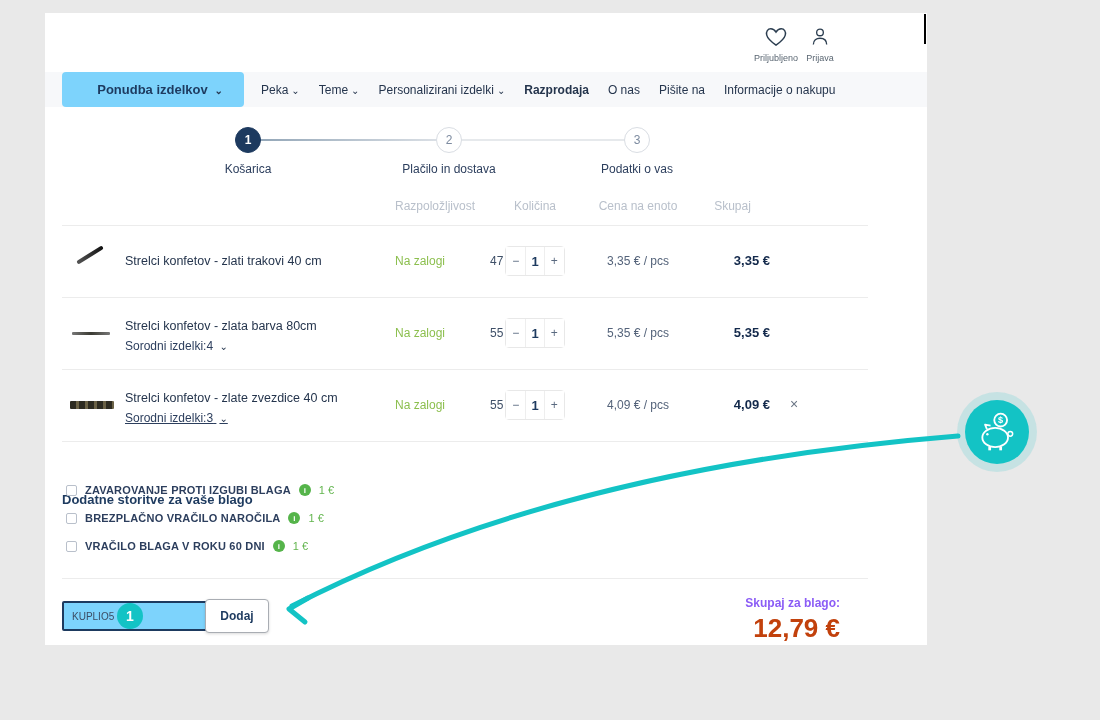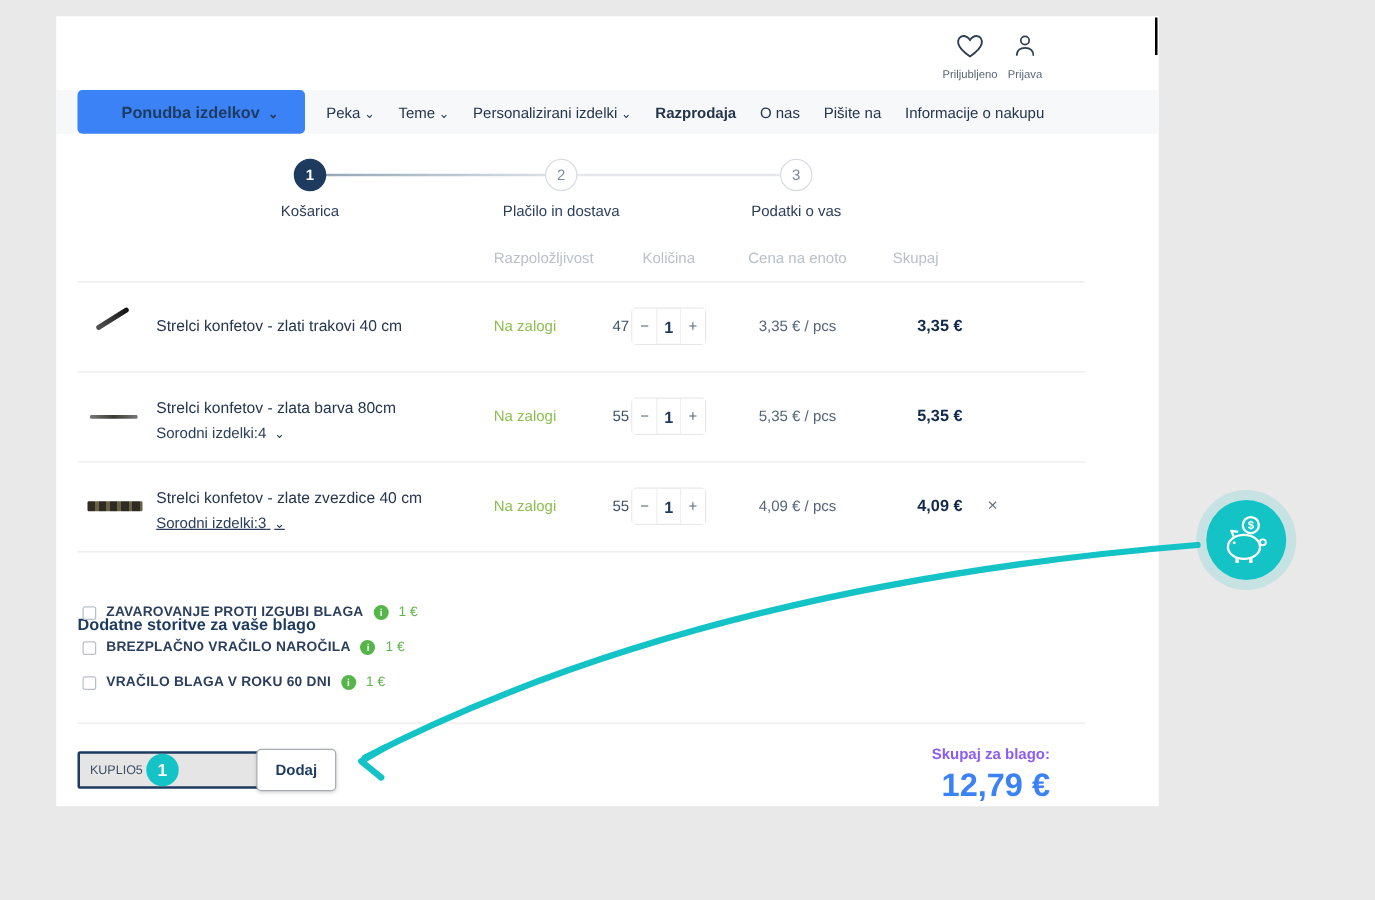--- a/index.html
+++ b/index.html
@@ -20,21 +20,21 @@
   .lg-y { color:#f6b42c; } .lg-p { color:#f09db4; } .lg-b { color:#a5c8f0; } .lg-n { color:#1d3a5f; }
   .crown { position:absolute; left:93px; top:-8px; }
   .hdr-action { position:absolute; top:14px; width:58px; text-align:center; color:#2c3e50; }
   .hdr-action .lbl { font-size:9px; color:#5a6672; margin-top:2px; display:block; }
   .wishlist { left:702px; } .login { left:746px; }
   .caret-artifact { position:absolute; left:879px; top:1px; width:2px; height:30px; background:#000; }
   
   .navbar { position:absolute; left:0; top:59px; width:882px; height:35px; background:#f7f8fa; }
   .nav-primary {
     position:absolute; left:17px; top:0; width:182px; height:35px;
-    background:#3b82f6; border:none; border-radius:4px;
+    background:#7dd3fc; border:none; border-radius:4px;
     font-family:inherit; font-size:13px; font-weight:bold; color:#1d3a5f; cursor:pointer;padding-left:14px;
   }
   .nav-links { position:absolute; left:216px; top:0; height:35px; display:flex; align-items:center; gap:19px; }
   .nav-link { font-size:12px; color:#25354d; font-weight:500; cursor:pointer; white-space:nowrap; }
   .nav-link.bold { font-weight:bold; }
   .cv { font-size:10px; color:#25354d; margin-left:3px; }
   
   .step-line { position:absolute; height:2px; top:126px; }
   .line-1 { left:203px; width:201px; background:linear-gradient(to right,#8fa3b5,#dfe3e8); }
   .line-2 { left:404px; width:188px; background:#e6e9ec; }
@@ -88,35 +88,35 @@
     width:12px; height:12px; border-radius:50%; background:#55b44a; color:#fff;
     font-size:8px; font-weight:bold; display:flex; align-items:center; justify-content:center; font-style:normal;
   }
   .svc-price { font-size:11px; color:#62b54e; }
   
   .foot-sep { position:absolute; left:17px; top:565px; width:806px; height:1px; background:#ececec; }
   .coupon { position:absolute; left:17px; top:586px; width:230px; height:34px; }
   .coupon-input {
     position:absolute; left:0; top:2px; width:178px; height:30px;
     border:2px solid #1d3a5f; border-radius:2px; padding:0 8px;
-    font-family:inherit; font-size:10px; color:#3c4c63; background:#e5e5e5;
+    font-family:inherit; font-size:10px; color:#3c4c63; background:#7dd3fc;
   }
   .coupon-badge {
     position:absolute; left:55px; top:4px; width:26px; height:26px; border-radius:50%;
     background:#13c3c5; color:#fff; font-size:14px; font-weight:bold;
     display:flex; align-items:center; justify-content:center;
   }
   .coupon-btn {
     position:absolute; left:143px; top:0; width:64px; height:34px;
     background:#fff; border:1px solid #a9adb3; border-radius:4px;
     box-shadow:0 1px 3px rgba(0,0,0,0.15);
     font-family:inherit; font-size:12px; font-weight:bold; color:#1d3a5f; cursor:pointer;
   }
   .sum-lbl { position:absolute; left:595px; top:583px; width:200px; text-align:right; font-size:12px; font-weight:bold; color:#8b5cf6; }
-  .sum-total { position:absolute; left:595px; top:600px; width:200px; text-align:right; font-size:26px; font-weight:bold; color:#3b82f6; }
+  .sum-total { position:absolute; left:595px; top:600px; width:200px; text-align:right; font-size:26px; font-weight:bold; color:#c2410c; }
   
   .arrow-svg { position:absolute; left:0; top:0; width:1100px; height:720px; pointer-events:none; z-index:5; }
   .piggy-halo {
     position:absolute; left:957px; top:392px; width:80px; height:80px; border-radius:50%;
     background:rgba(19,195,197,0.16); z-index:6;
   }
   .piggy-circle {
     position:absolute; left:8px; top:8px; width:64px; height:64px; border-radius:50%;
     background:#13c3c5; display:flex; align-items:center; justify-content:center;
   }

